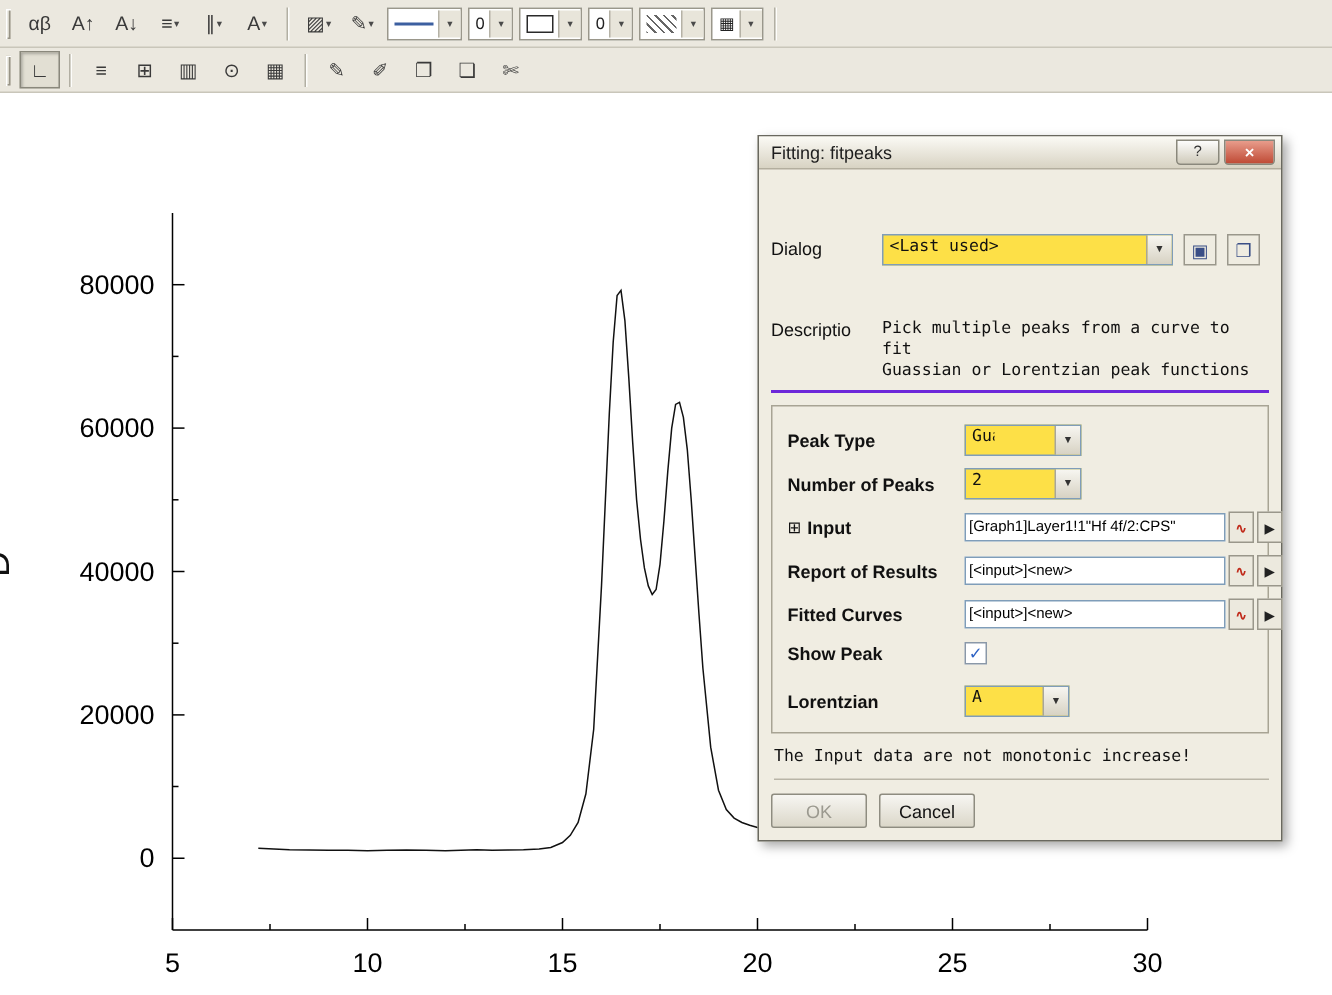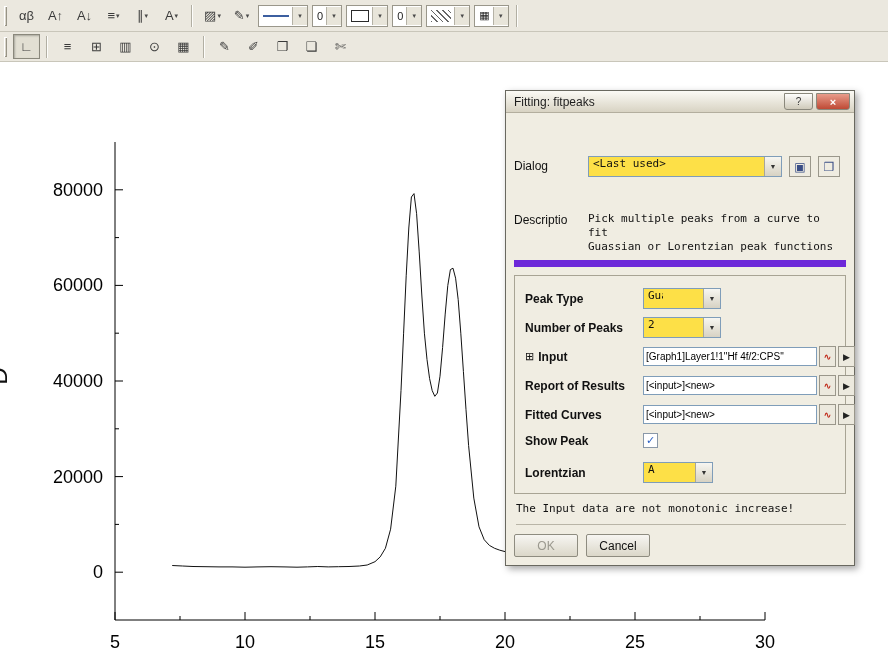--- a/index.html
+++ b/index.html
@@ -67,21 +67,21 @@
   .combo{display:inline-flex;height:19px;background:#fde047;
          border:1px solid #7f9db9;gap:40px;}
   .combo-value{flex:1;padding:0 4px;font-size:11px;white-space:nowrap;overflow:hidden;
          font-family:"DejaVu Sans Mono",monospace;}
   .combo-dd{width:16px;align-self:stretch;border-left:1px solid #a8a69a;
          background:linear-gradient(#f7f6f1,#d7d2c3);
          display:flex;align-items:center;justify-content:center;font-size:7px;color:#333;flex:none;}
   .dialog-combo{width:192px;}
   .icon-btn{width:20px;height:19px;border:1px solid #9a978b;background:#efece1;margin-left:7px;
          display:flex;align-items:center;justify-content:center;font-size:12px;color:#3a4e86;}
-  .desc-row{border-bottom:7px solid #6d28d9;padding-bottom:6px;margin-bottom:0;}
+  .desc-row{border-bottom:2px solid #6d28d9;padding-bottom:6px;margin-bottom:0;}
   .desc-text{font-family:"DejaVu Sans Mono",monospace;font-size:11px;line-height:14px;
          white-space:pre-line;padding-top:2px;}
   .groupbox{border:1px solid #a8a494;margin-top:8px;padding:12px 6px 4px 10px;}
   .frow{display:flex;align-items:center;margin-bottom:8px;}
   .flabel{width:118px;font-weight:bold;font-size:12px;flex:none;display:flex;align-items:center;}
   .expand{font-weight:normal;font-size:11px;margin-right:4px;}
   .w76{width:76px;}
   .w68{width:68px;}
   .edit{height:17px;border:1px solid #7f9db9;background:#fff;font-size:10px;padding:0 2px;
         width:168px;font-family:"Liberation Sans",sans-serif;flex:none;}

